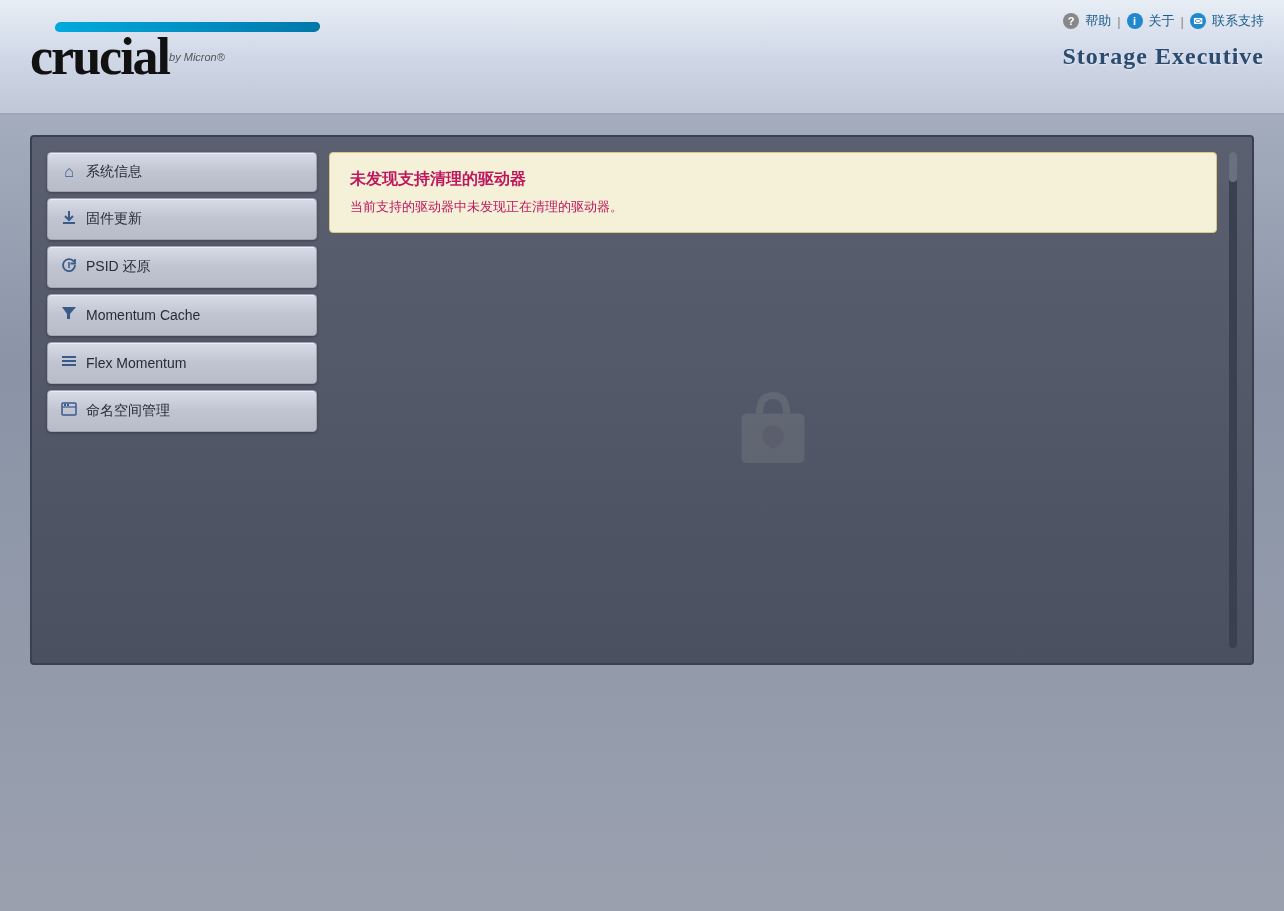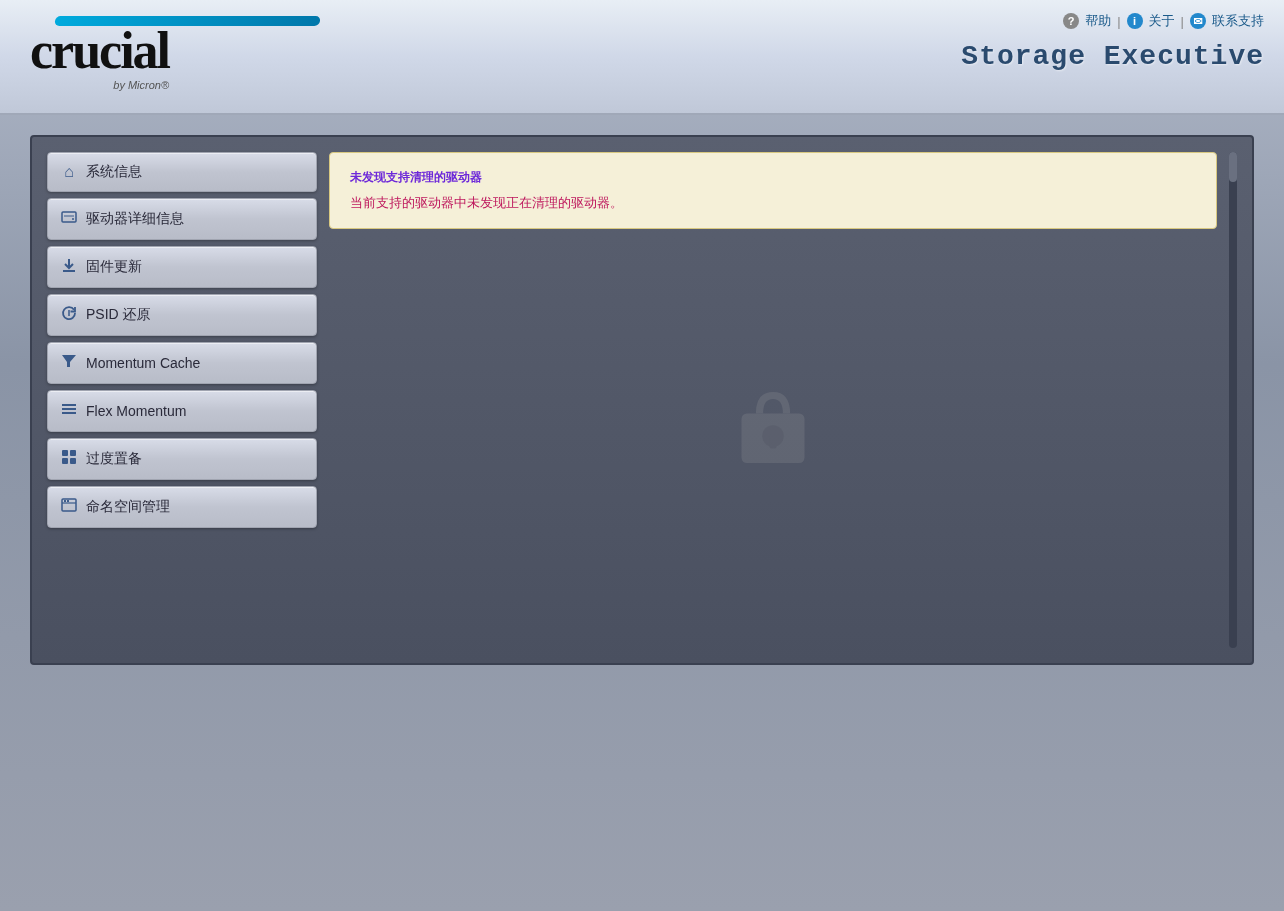--- a/index.html
+++ b/index.html
@@ -18,29 +18,28 @@
       display: flex;
       align-items: center;
       justify-content: space-between;
       padding: 0 20px 0 30px;
       border-bottom: 2px solid #a0a8b8;
       position: relative;
     }
 
     .logo-area {
       display: flex;
-      flex-direction: column;
-      align-items: flex-end;
+      align-items: center;
     }
 
     .app-title {
-      font-size: 28px;
+      font-size: 24px;
       font-weight: bold;
       color: #2a4a6e;
-      font-family: Liberation Mono, monospace;
+      font-family: Liberation Serif, serif;
       letter-spacing: 1px;
       text-shadow: 1px 1px 2px rgba(255,255,255,0.5);
     }
 
     .top-nav {
       position: absolute;
       top: 12px;
       right: 20px;
       display: flex;
       align-items: center;
@@ -135,22 +134,22 @@
 
     .notice-box {
       background: #f5f0d8;
       border: 1px solid #d8c880;
       border-radius: 4px;
       padding: 16px 20px;
       margin-bottom: 10px;
     }
 
     .notice-title {
-      font-size: 12px;
-      color: #6d28d9;
+      font-size: 16px;
+      color: #be185d;
       font-weight: bold;
       margin-bottom: 8px;
     }
 
     .notice-body {
       font-size: 13px;
       color: #be185d;
     }
 
     
@@ -199,30 +198,20 @@
 
 <div class="main-container">
 
   <div class="sidebar">
 
     <div class="nav-item">
       <span class="nav-icon">⌂</span>
       <span class="nav-label">系统信息</span>
     </div>
 
-    <div class="nav-item">
-      <span class="nav-icon">
-        <svg width="16" height="16" viewBox="0 0 16 16" fill="#3a5a8a">
-          <rect x="1" y="3" width="14" height="10" rx="1" fill="none" stroke="#3a5a8a" stroke-width="1.5"></rect>
-          <line x1="3" y1="7" x2="13" y2="7" stroke="#3a5a8a" stroke-width="1"></line>
-          <circle cx="12" cy="10" r="1" fill="#3a5a8a"></circle>
-        </svg>
-      </span>
-      <span class="nav-label">驱动器详细信息</span>
-    </div>
 
 
     <div class="nav-item">
       <span class="nav-icon">
         <svg width="16" height="16" viewBox="0 0 16 16" fill="#3a5a8a">
           <path d="M8 2 L8 10 M4 7 L8 11 L12 7" stroke="#3a5a8a" stroke-width="2" fill="none"></path>
           <line x1="2" y1="14" x2="14" y2="14" stroke="#3a5a8a" stroke-width="2"></line>
         </svg>
       </span>
       <span class="nav-label">固件更新</span>
@@ -253,31 +242,20 @@
       <span class="nav-icon">
         <svg width="16" height="16" viewBox="0 0 16 16" fill="#3a5a8a">
           <line x1="1" y1="4" x2="15" y2="4" stroke="#3a5a8a" stroke-width="2"></line>
           <line x1="1" y1="8" x2="15" y2="8" stroke="#3a5a8a" stroke-width="2"></line>
           <line x1="1" y1="12" x2="15" y2="12" stroke="#3a5a8a" stroke-width="2"></line>
         </svg>
       </span>
       <span class="nav-label">Flex Momentum</span>
     </div>
 
-    <div class="nav-item">
-      <span class="nav-icon">
-        <svg width="16" height="16" viewBox="0 0 16 16" fill="#3a5a8a">
-          <rect x="1" y="1" width="6" height="6" rx="1"></rect>
-          <rect x="9" y="1" width="6" height="6" rx="1"></rect>
-          <rect x="1" y="9" width="6" height="6" rx="1"></rect>
-          <rect x="9" y="9" width="6" height="6" rx="1"></rect>
-        </svg>
-      </span>
-      <span class="nav-label">过度置备</span>
-    </div>
 
 
     <div class="nav-item">
       <span class="nav-icon">
         <svg width="16" height="16" viewBox="0 0 16 16" fill="#3a5a8a">
           <rect x="1" y="2" width="14" height="12" rx="1" fill="none" stroke="#3a5a8a" stroke-width="1.5"></rect>
           <line x1="1" y1="6" x2="15" y2="6" stroke="#3a5a8a" stroke-width="1.2"></line>
           <rect x="3" y="3" width="2" height="2" rx="0.3" fill="#3a5a8a"></rect>
           <rect x="6" y="3" width="2" height="2" rx="0.3" fill="#3a5a8a"></rect>
         </svg>

